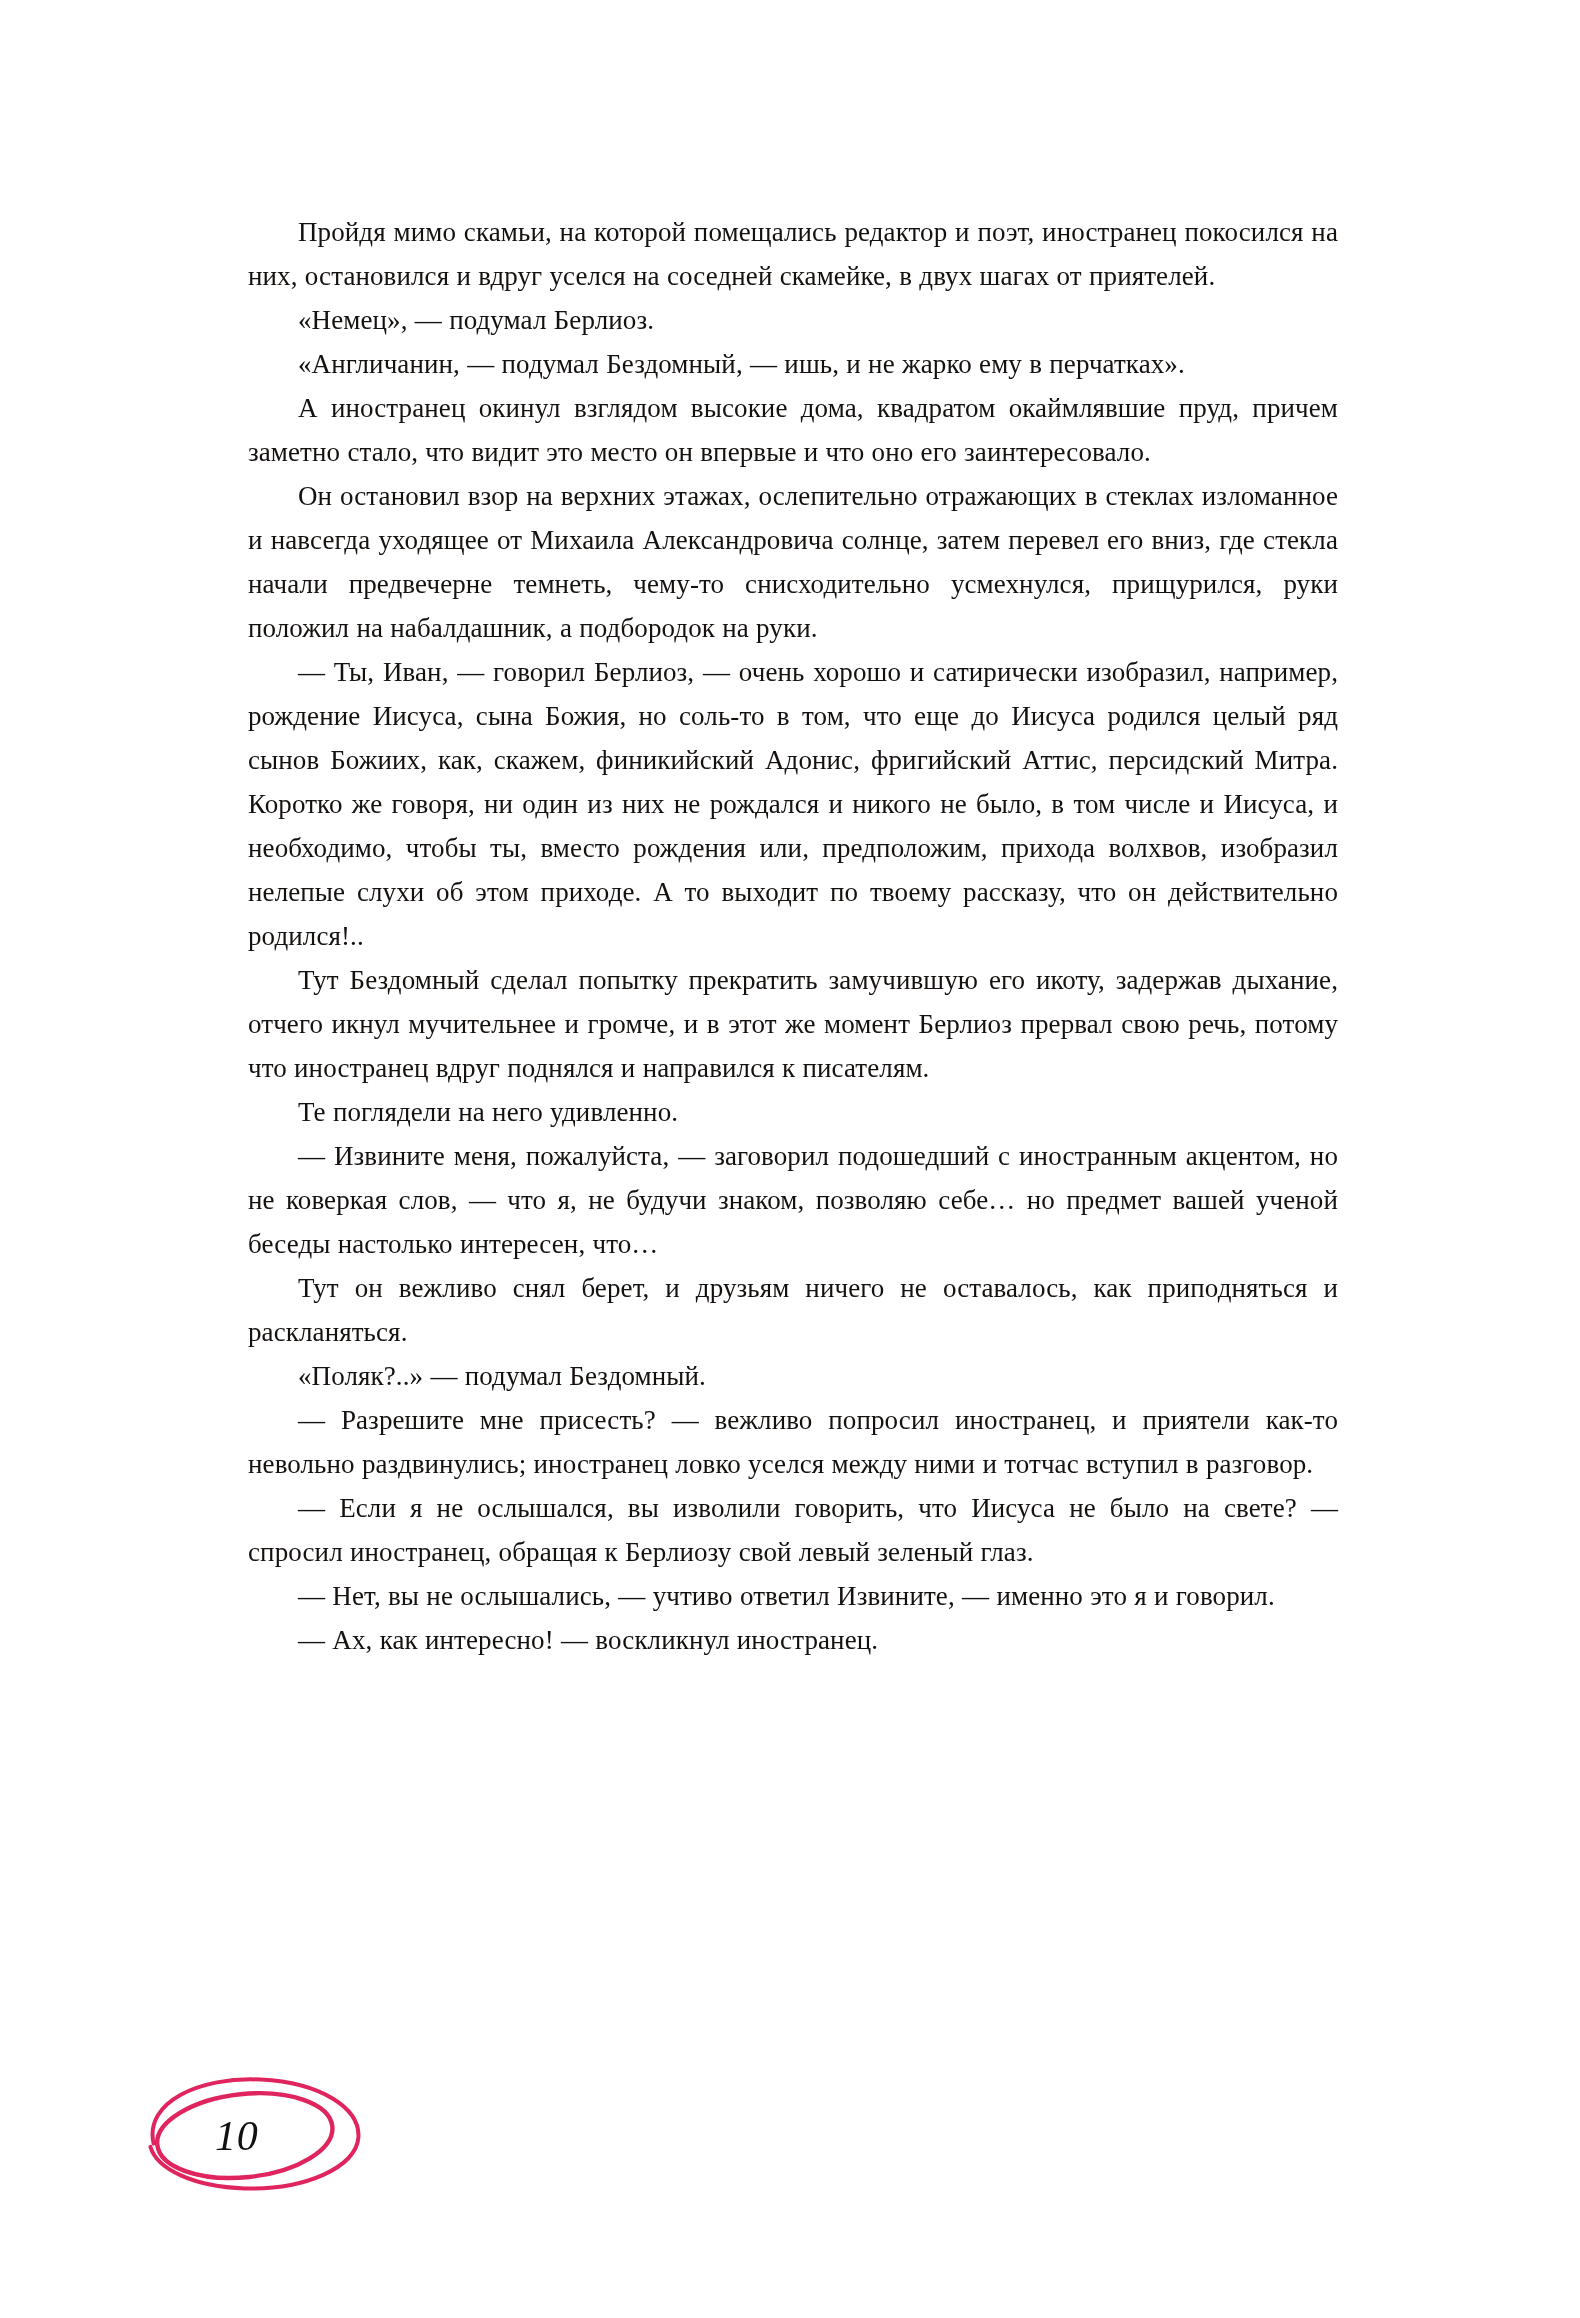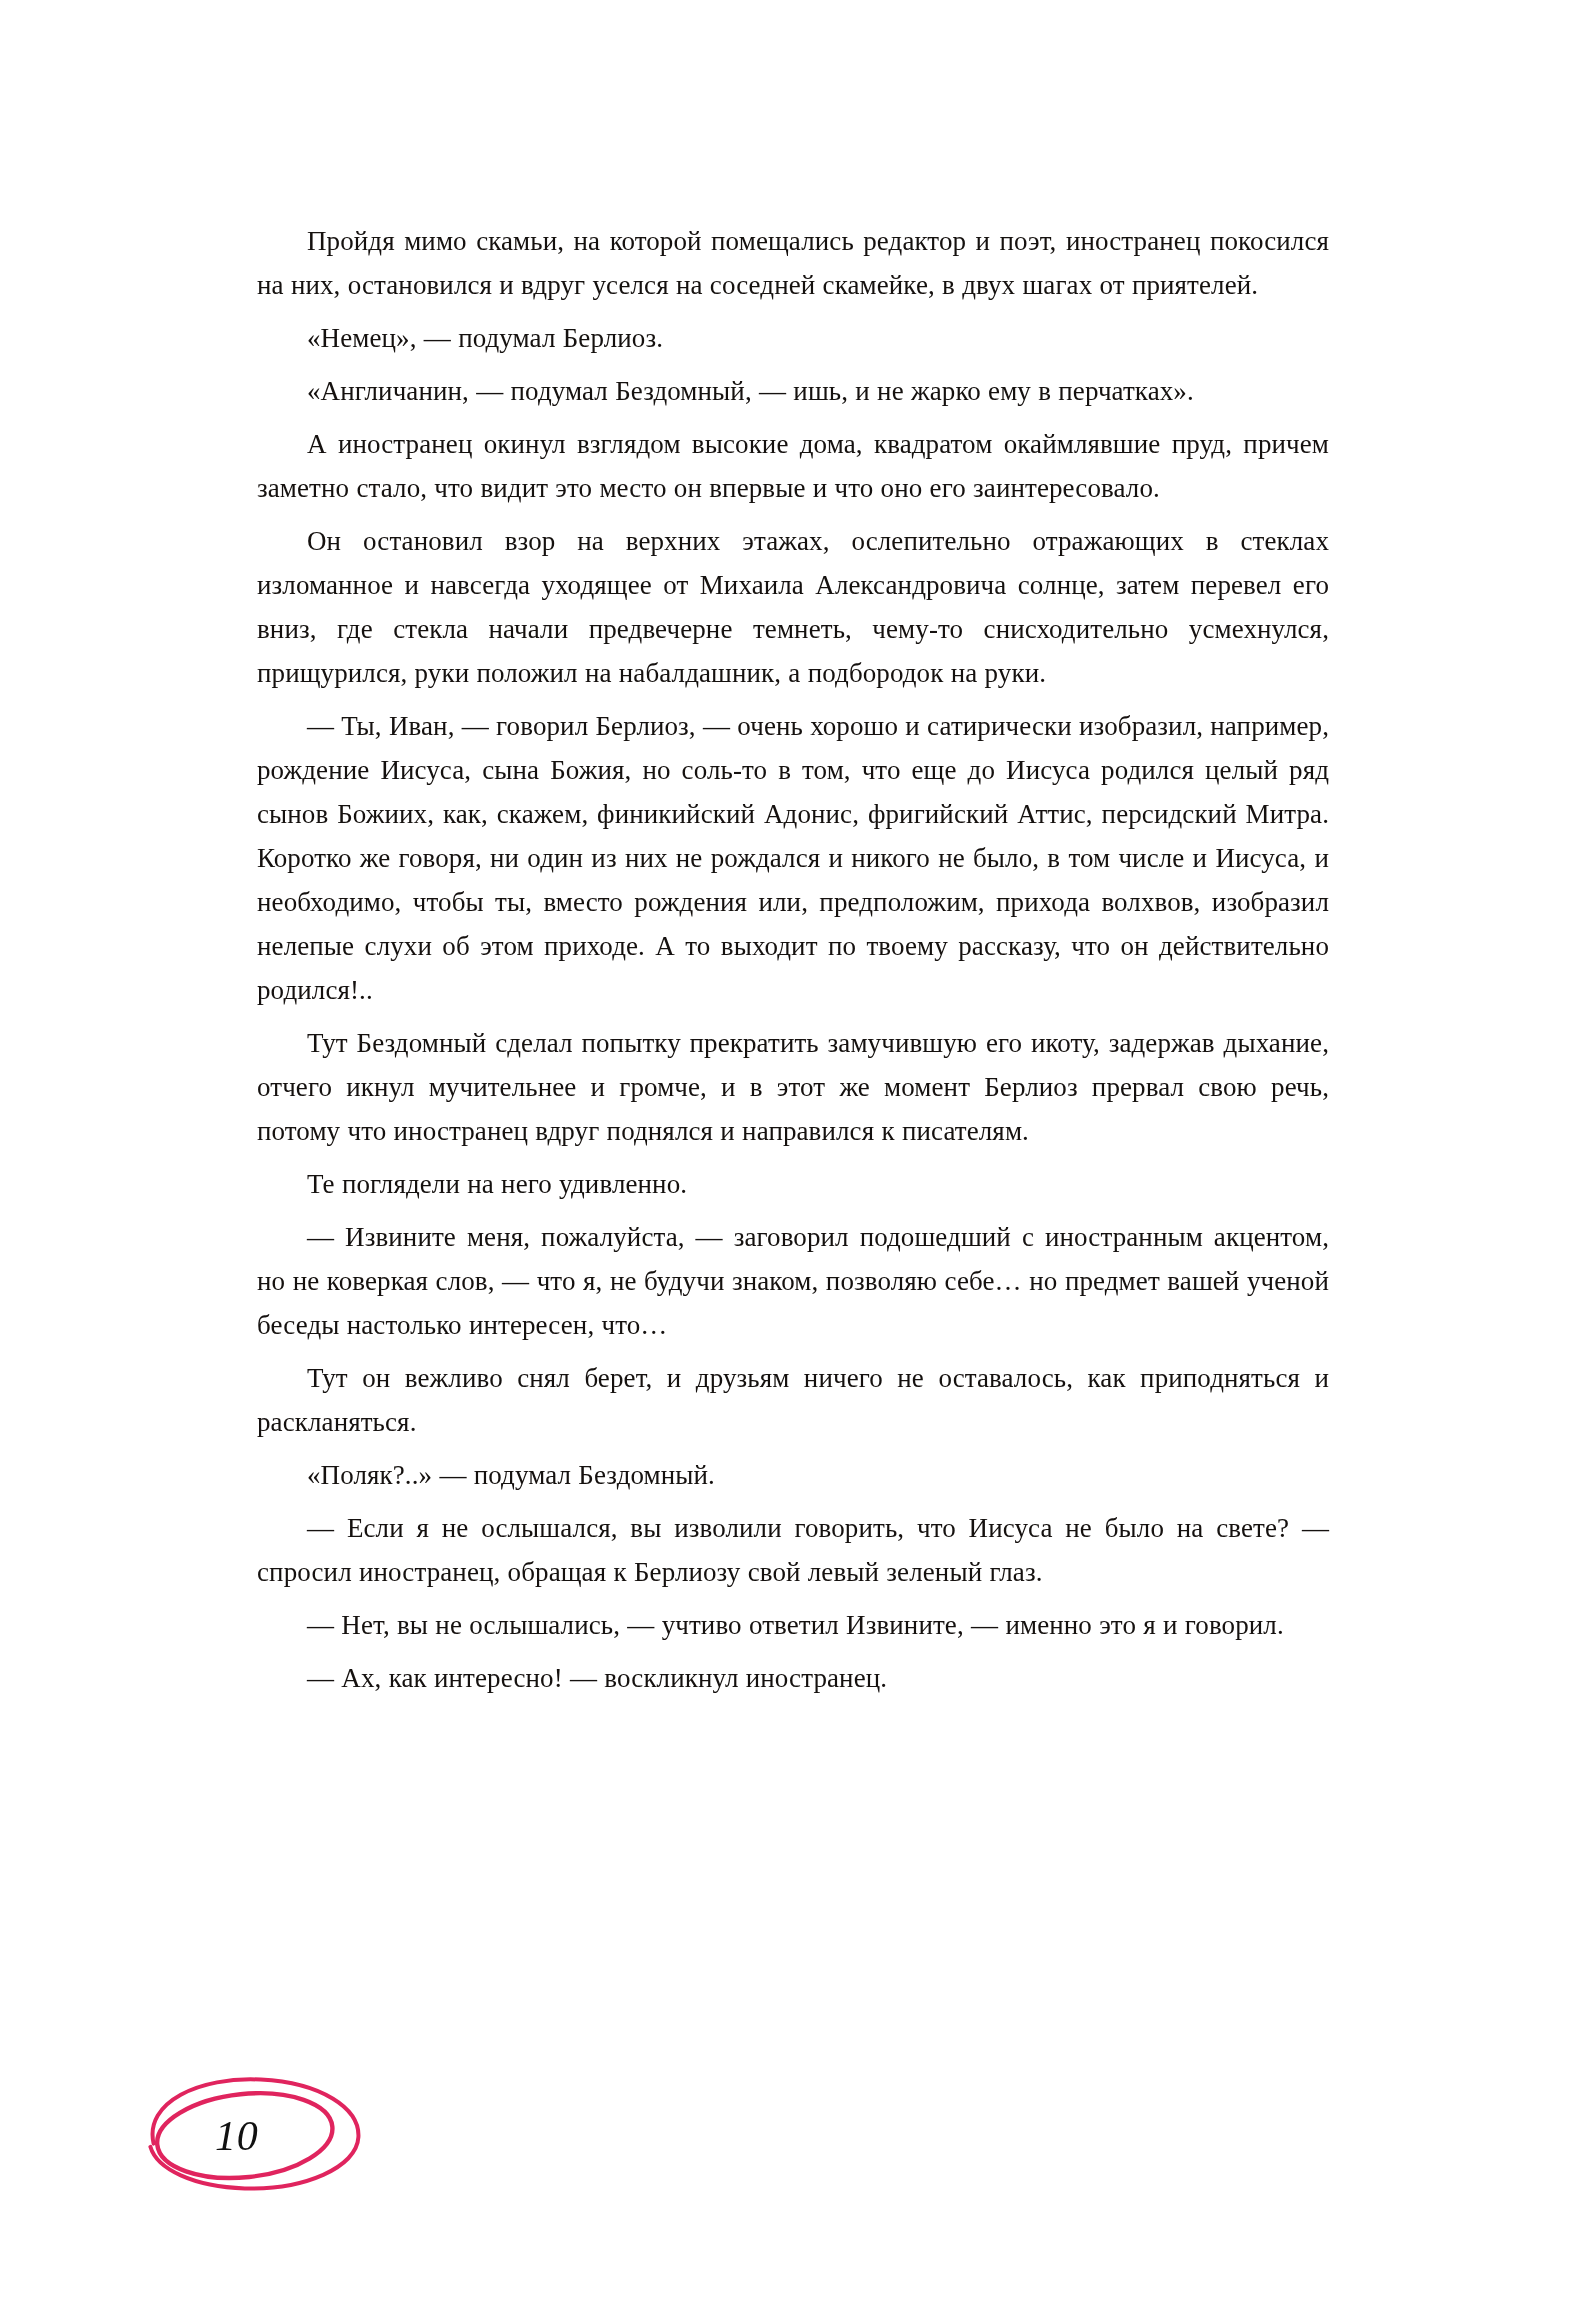--- a/index.html
+++ b/index.html
@@ -23,21 +23,21 @@
   }
 
   .text-block {
     position: absolute;
     left: 248px;
     top: 210px;
     width: 1090px;
   }
 
   .para {
-    margin: 9px;
+    margin: 0;
     text-indent: 50px;
     text-align: justify;
     font-size: 27px;
     line-height: 44px;
     letter-spacing: 0.1px;
     word-spacing: 0.4px;
     font-family: "Liberation Serif", serif;
     color: #15110f;
     hyphens: manual;
   }
@@ -81,20 +81,21 @@
     <p class="para">«Немец», — подумал Берлиоз.</p>
     <p class="para">«Англичанин, — подумал Бездомный, — ишь, и не жарко ему в перчатках».</p>
     <p class="para">А иностранец окинул взглядом высокие дома, квадратом окаймлявшие пруд, причем заметно стало, что видит это место он впервые и что оно его заинтересовало.</p>
     <p class="para">Он остановил взор на верхних этажах, ослепительно отражающих в стеклах изломанное и навсегда уходящее от Михаила Александровича солнце, затем перевел его вниз, где стекла начали предвечерне темнеть, чему-то снисходительно усмехнулся, прищурился, руки положил на набалдашник, а подбородок на руки.</p>
     <p class="para">— Ты, Иван, — говорил Берлиоз, — очень хорошо и сатирически изобразил, например, рождение Иисуса, сына Божия, но соль-то в том, что еще до Иисуса родился целый ряд сынов Божиих, как, скажем, финикийский Адонис, фригийский Аттис, персидский Митра. Коротко же говоря, ни один из них не рождался и никого не было, в том числе и Иисуса, и необходимо, чтобы ты, вместо рождения или, предположим, прихода волхвов, изобразил нелепые слухи об этом приходе. А то выходит по твоему рассказу, что он действительно родился!..</p>
     <p class="para">Тут Бездомный сделал попытку прекратить замучившую его икоту, задержав дыхание, отчего икнул мучительнее и громче, и в этот же момент Берлиоз прервал свою речь, потому что иностранец вдруг поднялся и направился к писателям.</p>
     <p class="para">Те поглядели на него удивленно.</p>
     <p class="para">— Извините меня, пожалуйста, — заговорил подошедший с иностранным акцентом, но не коверкая слов, — что я, не будучи знаком, позволяю себе… но предмет вашей ученой беседы настолько интересен, что…</p>
     <p class="para">Тут он вежливо снял берет, и друзьям ничего не оставалось, как приподняться и раскланяться.</p>
     <p class="para">«Поляк?..» — подумал Бездомный.</p>
+    <p class="para">— Разрешите мне присесть? — вежливо попросил иностранец, и приятели как-то невольно раздвинулись; иностранец ловко уселся между ними и тотчас вступил в разговор.</p>
     <p class="para">— Если я не ослышался, вы изволили говорить, что Иисуса не было на свете? — спросил иностранец, обращая к Берлиозу свой левый зеленый глаз.</p>
     <p class="para">— Нет, вы не ослышались, — учтиво ответил Извините, — именно это я и говорил.</p>
     <p class="para">— Ах, как интересно! — воскликнул иностранец.</p>
   </div>
 
   <div class="page-number-wrap">
     <svg width="288" height="152" viewBox="0 0 360 190">
       <ellipse cx="176" cy="82" rx="110" ry="52" fill="none" stroke="#e0245e" stroke-width="5.5" transform="rotate(-6 176 82)"></ellipse>
       <path d="M 62 92 C 50 40 120 8 196 12 C 272 16 320 48 318 84 C 316 122 250 150 176 148 C 112 146 66 124 58 96" fill="none" stroke="#e0245e" stroke-width="5" stroke-linecap="round"></path>
     </svg>

